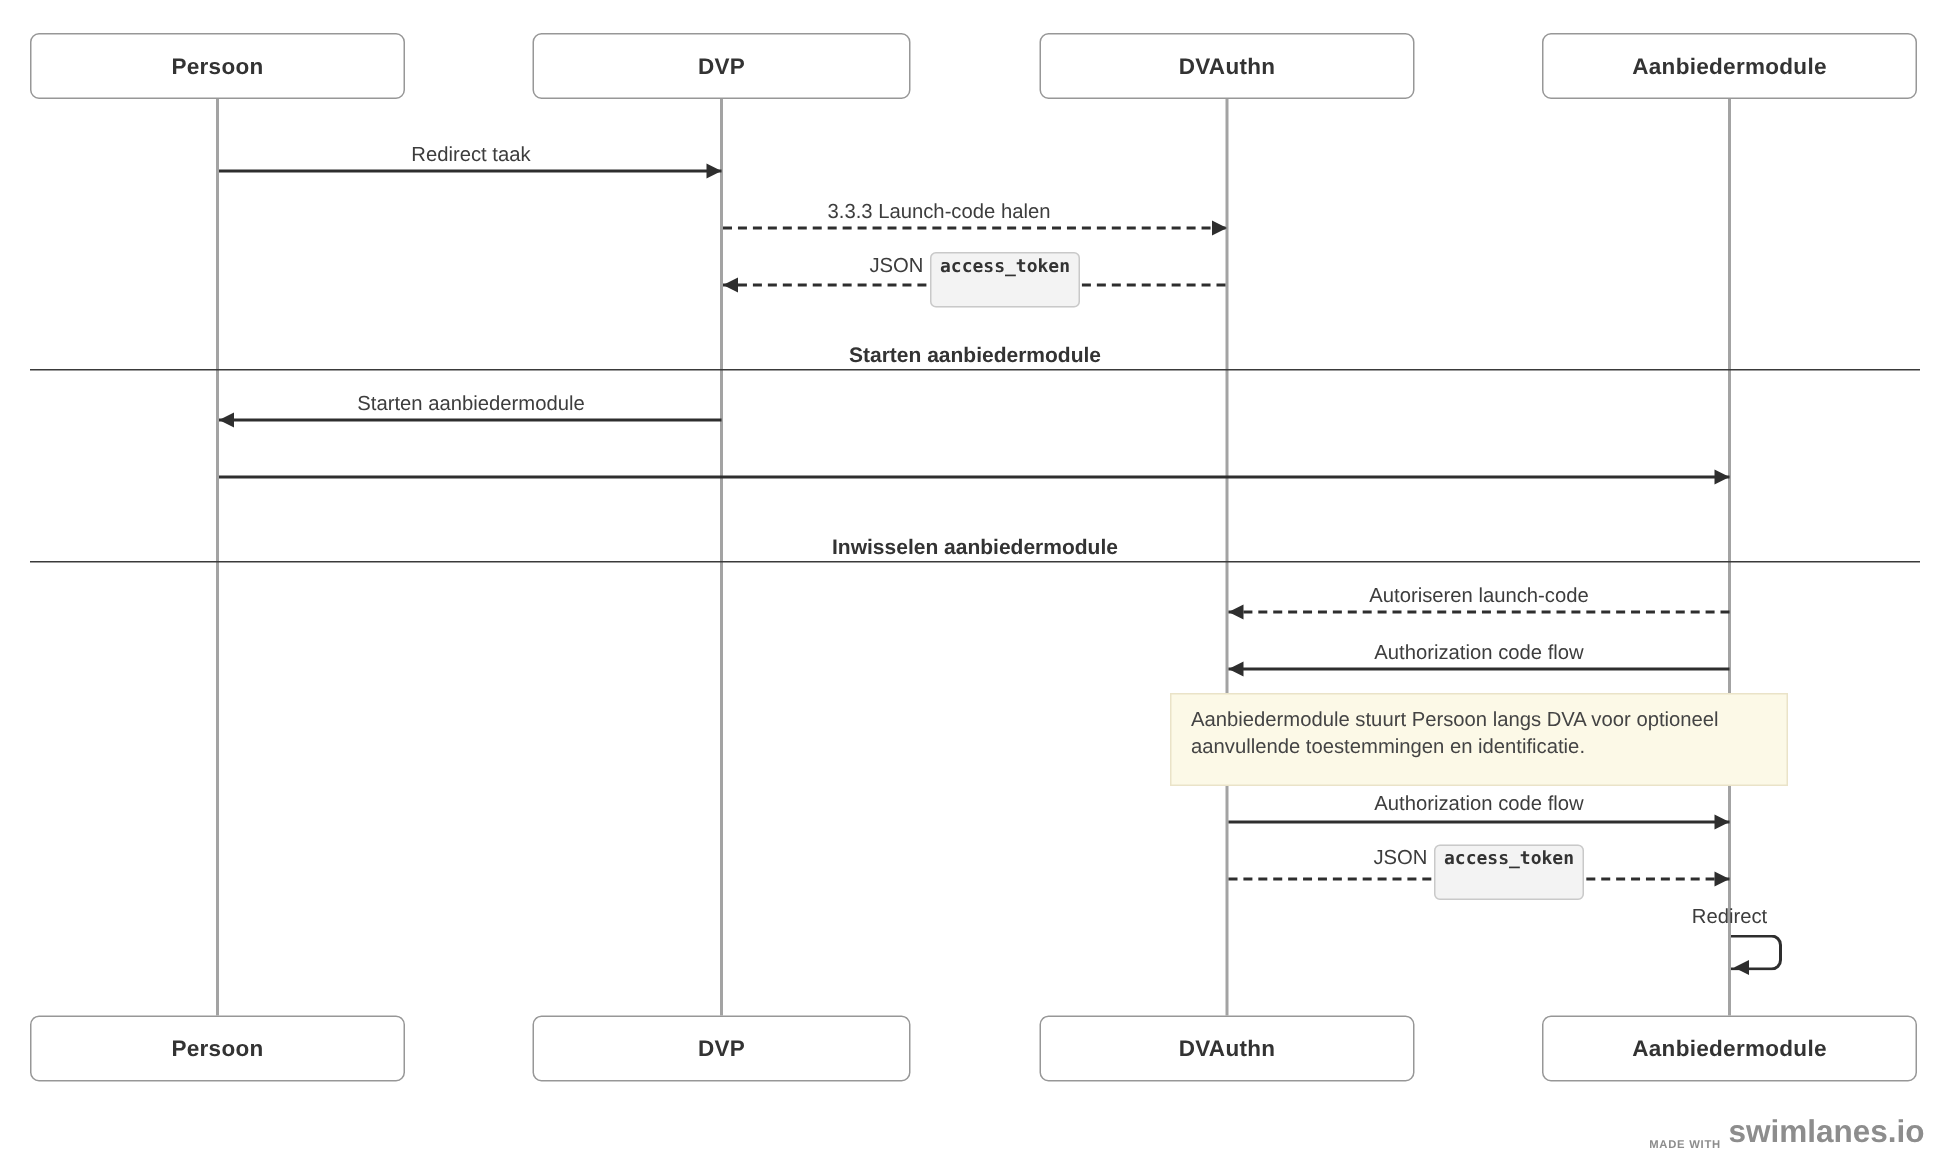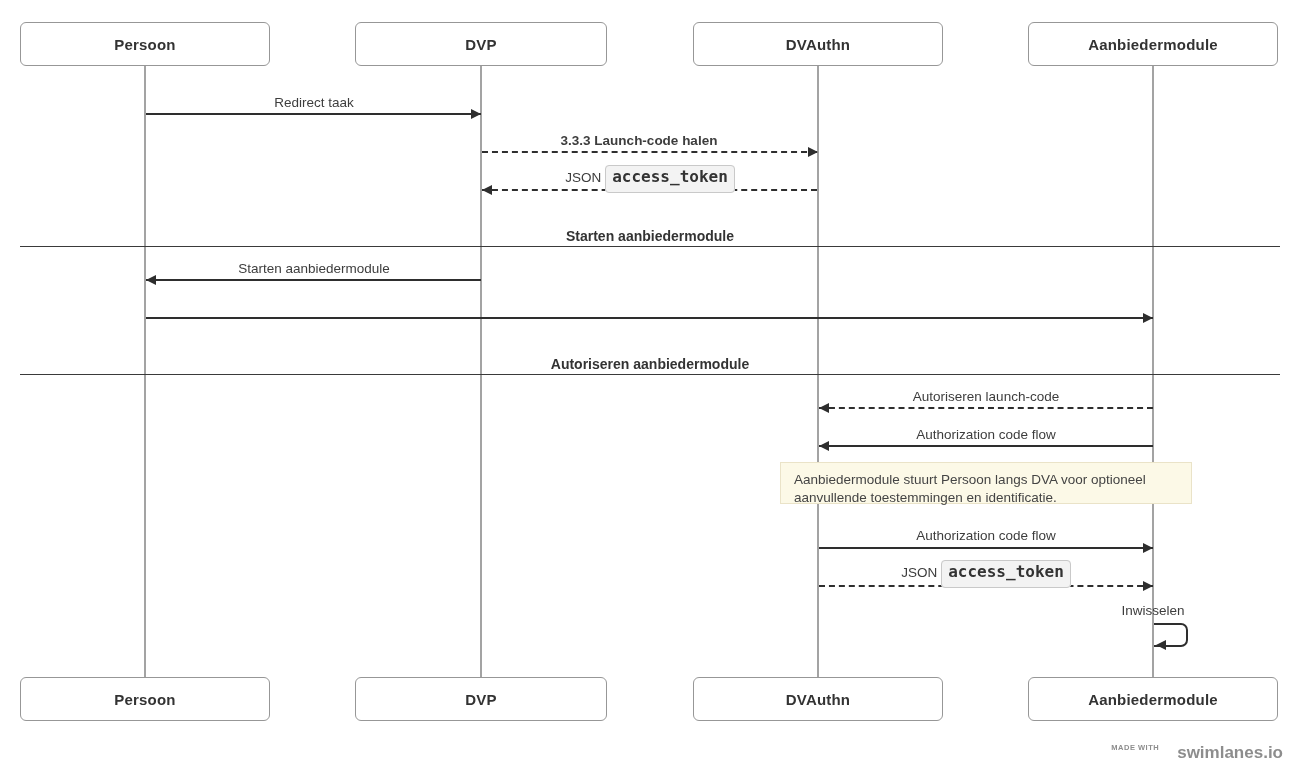--- a/index.html
+++ b/index.html
@@ -29,59 +29,59 @@
   
   .lifeline{position:absolute;top:66px;height:611px;width:2px;background:var(--lifeline);z-index:0;}
 
   
   .msg-label{
     position:absolute;width:300px;text-align:center;font-size:13.5px;
     color:var(--text);z-index:2;line-height:18px;white-space:nowrap;
   }
   .msg-label code{
     font-family:"DejaVu Sans Mono","Liberation Mono",monospace;
-    font-size:16px;font-weight:bold;color:#333;
+    font-size:12px;font-weight:bold;color:#333;
     background:var(--code-bg);border:1px solid var(--code-border);border-radius:4px;
-    padding:1px 6px 6px 6px;margin-left:4px;
+    padding:1px 6px 20px 6px;margin-left:4px;
   }
 
   
   .arrow-line{position:absolute;height:0;border-top:2px solid var(--arrow);z-index:1;}
   .arrow-line.dashed{border-top-style:dashed;}
   .head{position:absolute;width:0;height:0;z-index:2;
     border-top:5px solid transparent;border-bottom:5px solid transparent;}
   .head.right{border-left:10px solid var(--arrow);}
   .head.left{border-right:10px solid var(--arrow);}
 
   
   .section-title{
     position:absolute;left:0;width:1300px;text-align:center;
     font-size:14px;font-weight:bold;color:#333;z-index:2;
   }
   .section-line{position:absolute;left:20px;width:1260px;height:0;border-top:1.5px solid var(--divider);z-index:1;}
 
   
   .note{
-    position:absolute;left:780px;top:462px;width:412px;height:42px;box-sizing:border-box;
+    position:absolute;left:780px;top:462px;width:412px;height:62px;box-sizing:border-box;
     background:var(--note-bg);border:1px solid var(--note-border);
     font-size:13.5px;line-height:18px;color:#444;padding:8px 13px;z-index:3;
   }
 
   
   .self-loop{
     position:absolute;left:1154px;top:623px;width:34px;height:24px;box-sizing:border-box;
     border:2.5px solid var(--arrow);border-left:none;border-radius:0 7px 7px 0;z-index:1;
   }
 
   
   .footer{
-    position:absolute;right:17px;top:743px;display:flex;align-items:flex-start;gap:18px;z-index:2;
+    position:absolute;right:17px;top:743px;display:flex;align-items:flex-end;gap:5px;z-index:2;
   }
   .footer .made-with{font-size:7.5px;font-weight:bold;color:var(--footer);letter-spacing:.5px;}
-  .footer .brand{font-size:17px;font-weight:600;color:var(--footer);}
+  .footer .brand{font-size:21px;font-weight:600;color:var(--footer);}
 </style>
 </head>
 <body>
 
 <div id="canvas">
 
   <div class="lifeline" style="left:144px;"></div>
   <div class="lifeline" style="left:480px;"></div>
   <div class="lifeline" style="left:817px;"></div>
   <div class="lifeline" style="left:1152px;"></div>
@@ -96,60 +96,60 @@
       <span>DVAuthn</span>
     </div>
   <div class="actor-box" style="left:1028px;top:22px;width:250px;">
       <span>Aanbiedermodule</span>
     </div>
 
   <div class="msg-label" style="left:164px;top:94px;">Redirect taak</div>
   <div class="arrow-line" style="left:146px;top:113px;width:335px;"></div>
   <div class="head right" style="left:471px;top:109px;"></div>
 
-  <div class="msg-label" style="left:489px;top:132px;font-weight:bold;">3.3.3 Launch-code halen</div>
+  <div class="msg-label" style="left:476px;top:132px;">3.3.3 Launch-code halen</div>
   <div class="arrow-line dashed" style="left:482px;top:151px;width:335px;"></div>
   <div class="head right" style="left:808px;top:147px;"></div>
 
   <div class="msg-label" style="left:500px;top:168px;"><span>JSON</span><code>access_token</code></div>
   <div class="arrow-line dashed" style="left:482px;top:189px;width:335px;"></div>
   <div class="head left" style="left:482px;top:185px;"></div>
 
   <div class="section-title" style="top:228px;">Starten aanbiedermodule</div>
   <div class="section-line" style="top:246px;"></div>
 
   <div class="msg-label" style="left:164px;top:260px;">Starten aanbiedermodule</div>
   <div class="arrow-line" style="left:146px;top:279px;width:335px;"></div>
   <div class="head left" style="left:146px;top:275px;"></div>
 
   <div class="arrow-line" style="left:146px;top:317px;width:1007px;"></div>
   <div class="head right" style="left:1143px;top:313px;"></div>
 
-  <div class="section-title" style="top:356px;">Autoriseren aanbiedermodule</div>
+  <div class="section-title" style="top:356px;">Inwisselen aanbiedermodule</div>
   <div class="section-line" style="top:374px;"></div>
 
   <div class="msg-label" style="left:836px;top:388px;">Autoriseren launch-code</div>
   <div class="arrow-line dashed" style="left:819px;top:407px;width:334px;"></div>
   <div class="head left" style="left:819px;top:403px;"></div>
 
   <div class="msg-label" style="left:836px;top:426px;">Authorization code flow</div>
   <div class="arrow-line" style="left:819px;top:445px;width:334px;"></div>
   <div class="head left" style="left:819px;top:441px;"></div>
 
   <div class="note">Aanbiedermodule stuurt Persoon langs DVA voor optioneel aanvullende toestemmingen en identificatie.</div>
 
   <div class="msg-label" style="left:836px;top:527px;">Authorization code flow</div>
   <div class="arrow-line" style="left:819px;top:547px;width:334px;"></div>
   <div class="head right" style="left:1143px;top:543px;"></div>
 
   <div class="msg-label" style="left:836px;top:563px;"><span>JSON</span><code>access_token</code></div>
   <div class="arrow-line dashed" style="left:819px;top:585px;width:334px;"></div>
   <div class="head right" style="left:1143px;top:581px;"></div>
 
-  <div class="msg-label" style="left:1053px;top:602px;width:200px;">Inwisselen</div>
+  <div class="msg-label" style="left:1053px;top:602px;width:200px;">Redirect</div>
   <div class="self-loop"></div>
   <div class="head left" style="left:1156px;top:640px;"></div>
 
   <div class="actor-box" style="left:20px;top:677px;width:250px;">
       <span>Persoon</span>
     </div>
   <div class="actor-box" style="left:355px;top:677px;width:252px;">
       <span>DVP</span>
     </div>
   <div class="actor-box" style="left:693px;top:677px;width:250px;">

